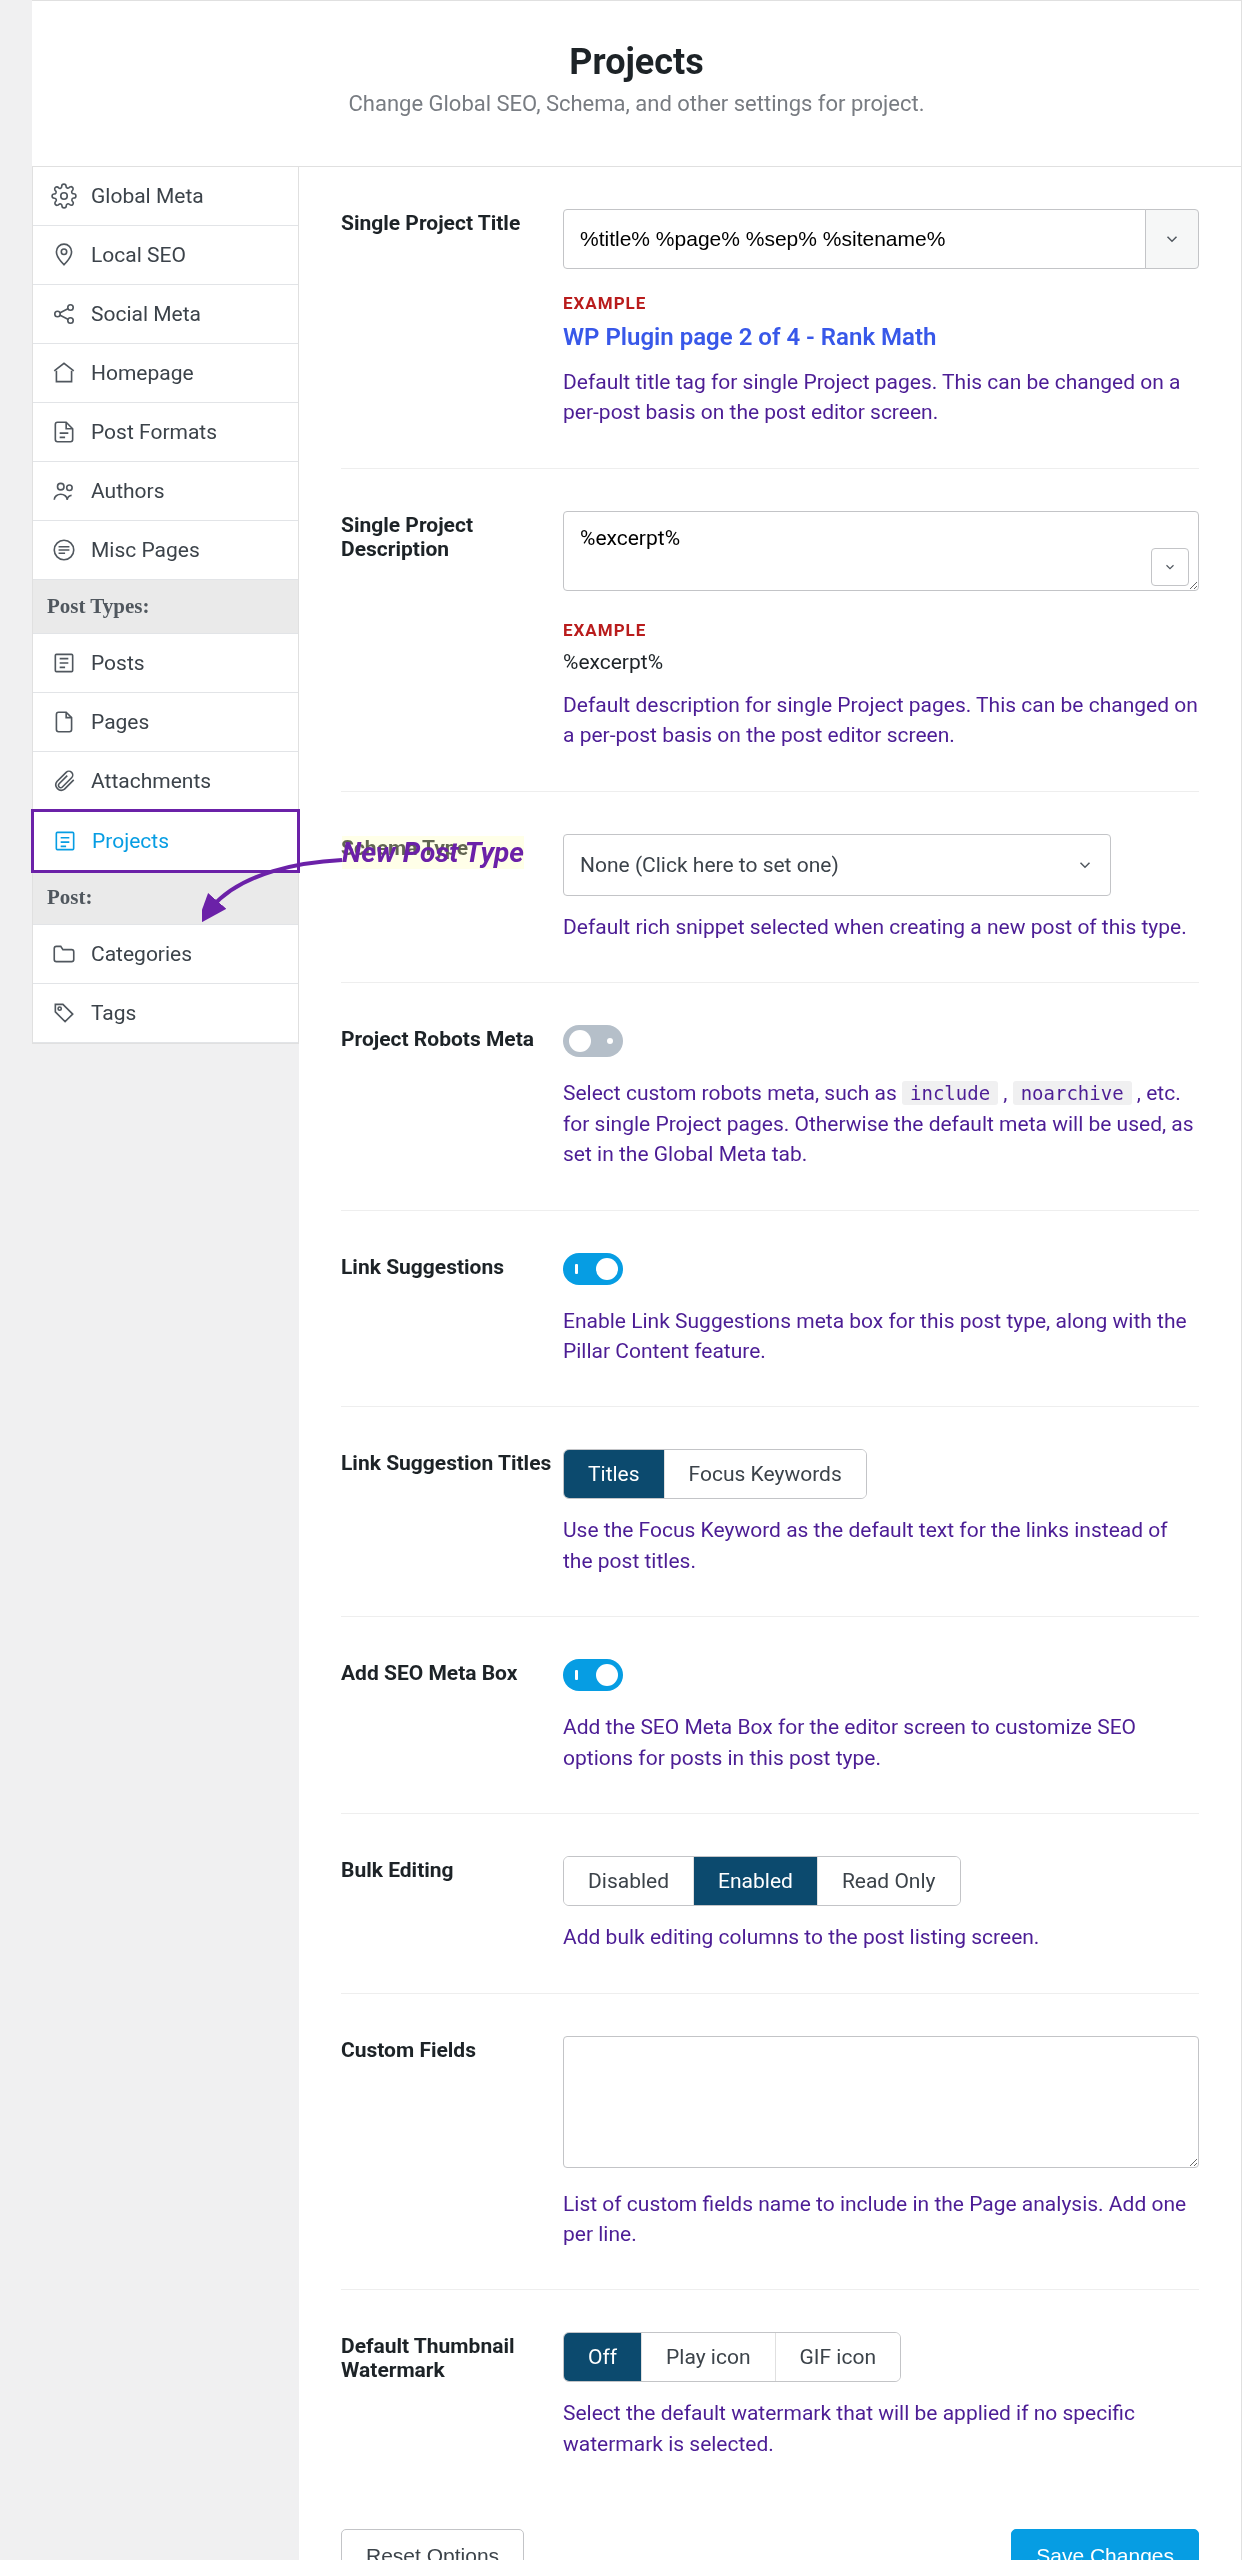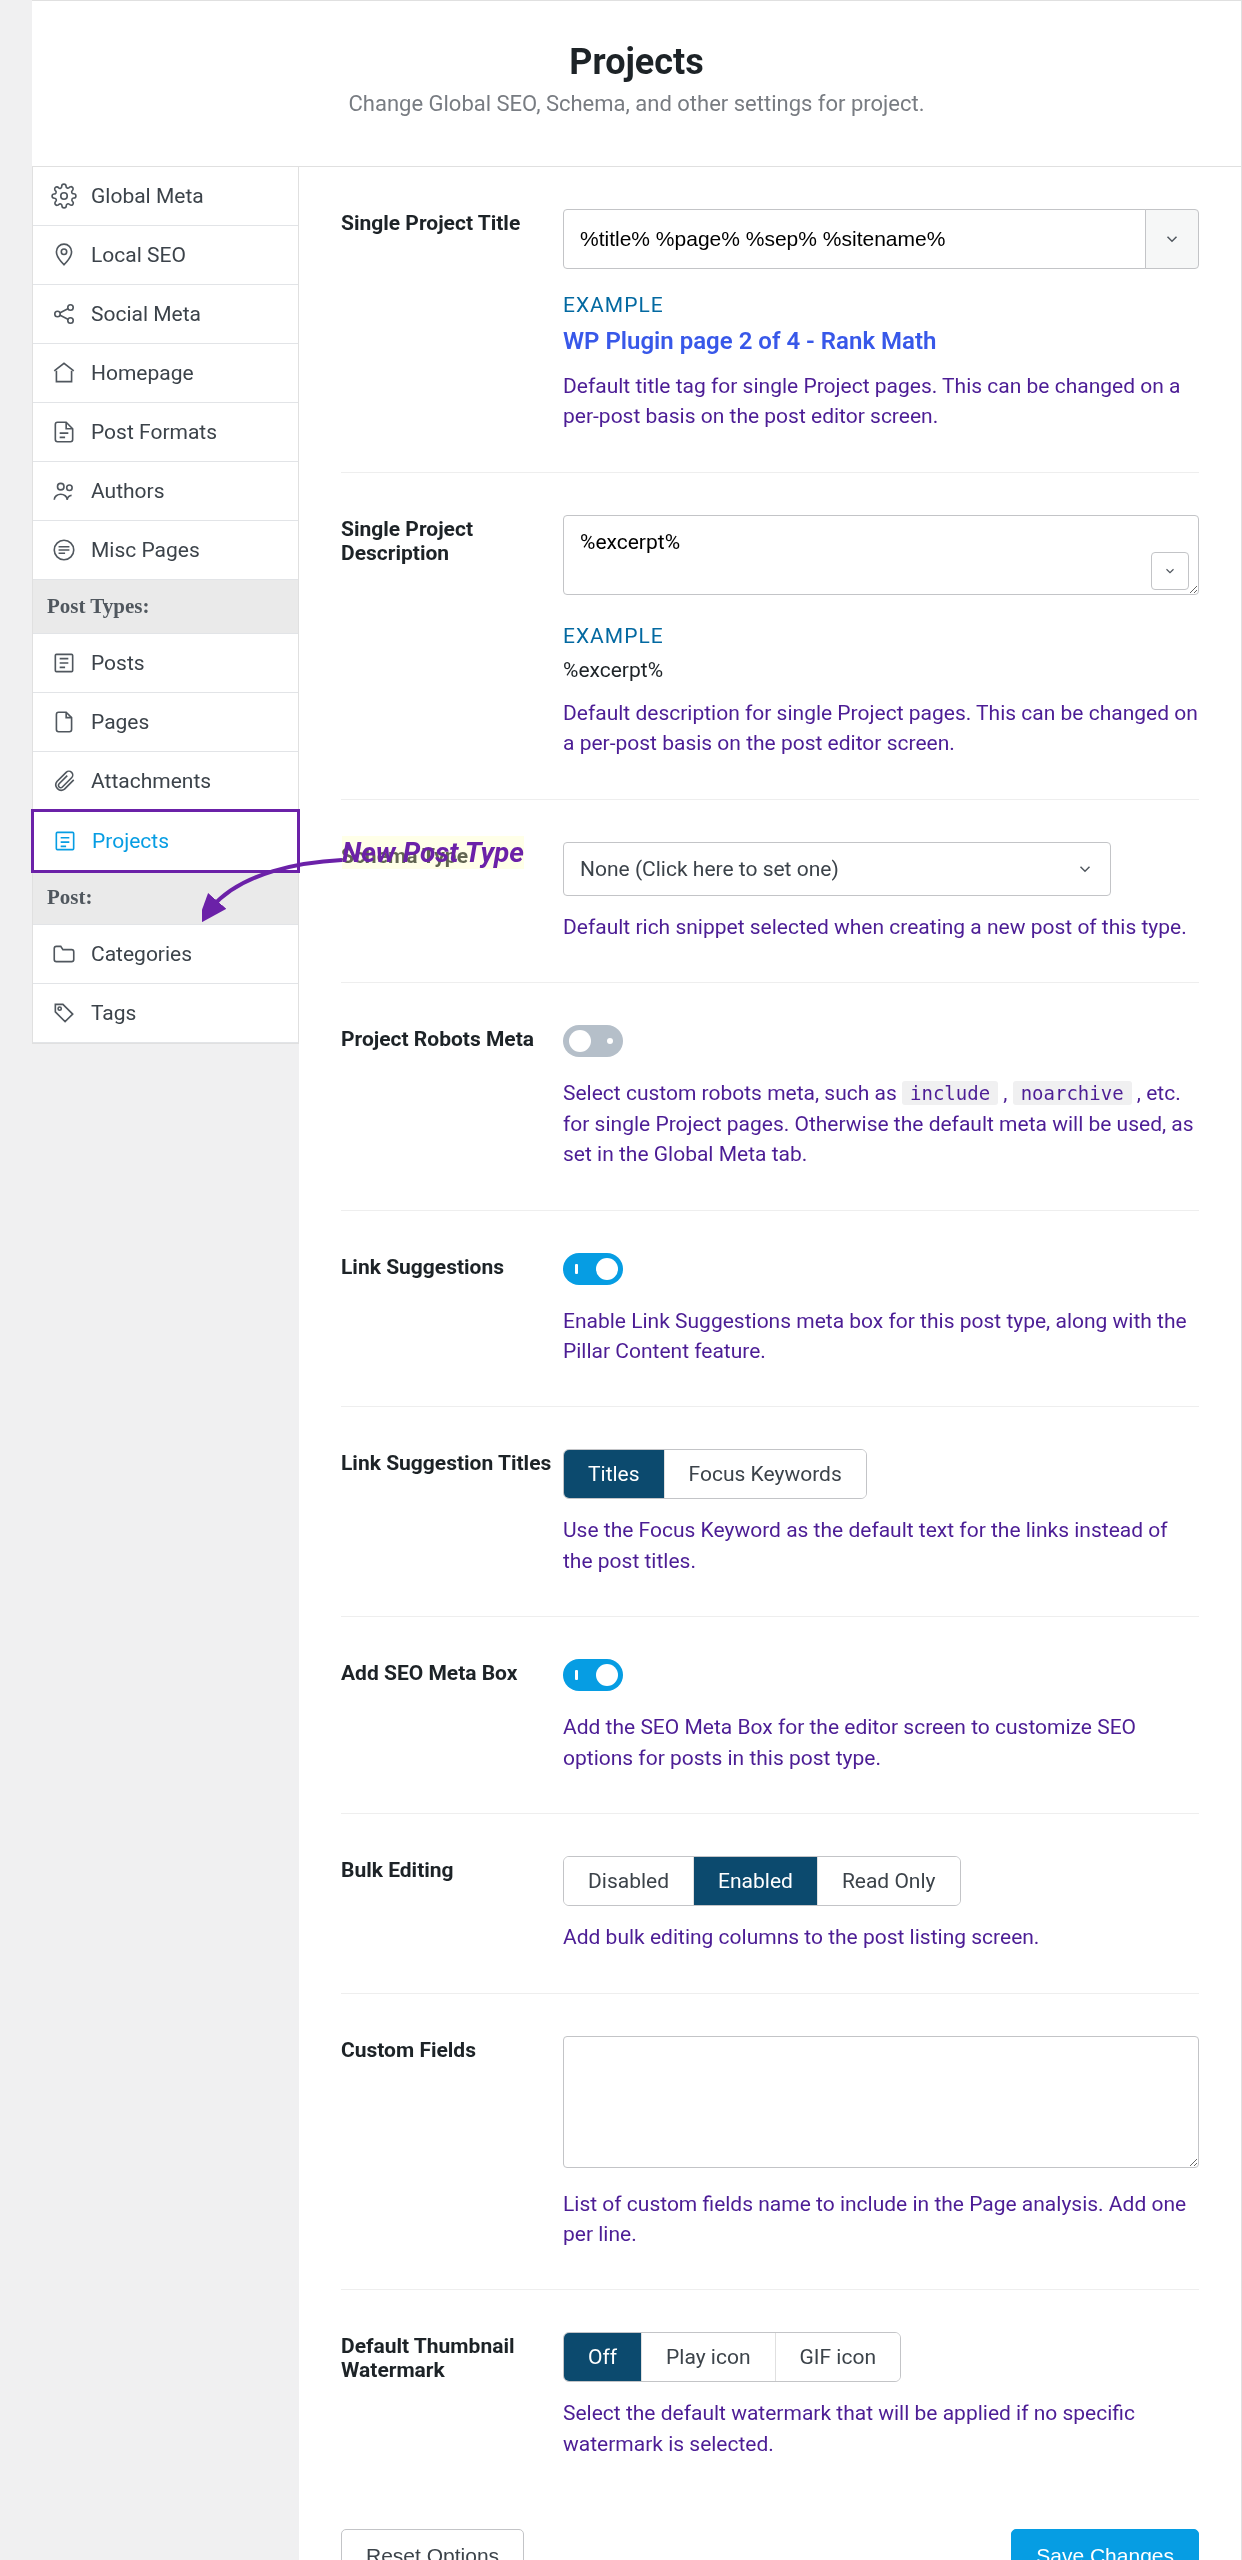--- a/index.html
+++ b/index.html
@@ -76,24 +76,24 @@
     width: 222px;
     flex-shrink: 0;
     font-weight: 700;
     font-size: 21px;
     color: #1d2327;
     padding-top: 2px;
     padding-right: 10px;
   }
   .setting-field { flex: 1; }
   .example-label {
-    font-size: 21px;
+    font-size: 17px;
     letter-spacing: 1px;
-    color: #0369a1;
-    font-weight: 400;
+    color: #b91c1c;
+    font-weight: 700;
     text-transform: uppercase;
     margin-top: 24px;
   }
   .example-value {
     color: #3858e9;
     font-size: 24px;
     font-weight: 600;
     margin-top: 10px;
   }
   .help-text {
@@ -154,21 +154,21 @@
     border-radius: 4px;
     background: #fff;
     display: flex;
     align-items: center;
     justify-content: center;
     cursor: pointer;
   }
   .select-box {
     width: 548px;
     max-width: 100%;
-    height: 54px;
+    height: 62px;
     border: 1px solid #c3c4c7;
     border-radius: 4px;
     padding: 0 16px;
     font-size: 21px;
     display: flex;
     align-items: center;
     justify-content: space-between;
     cursor: pointer;
     background: #fff;
   }

